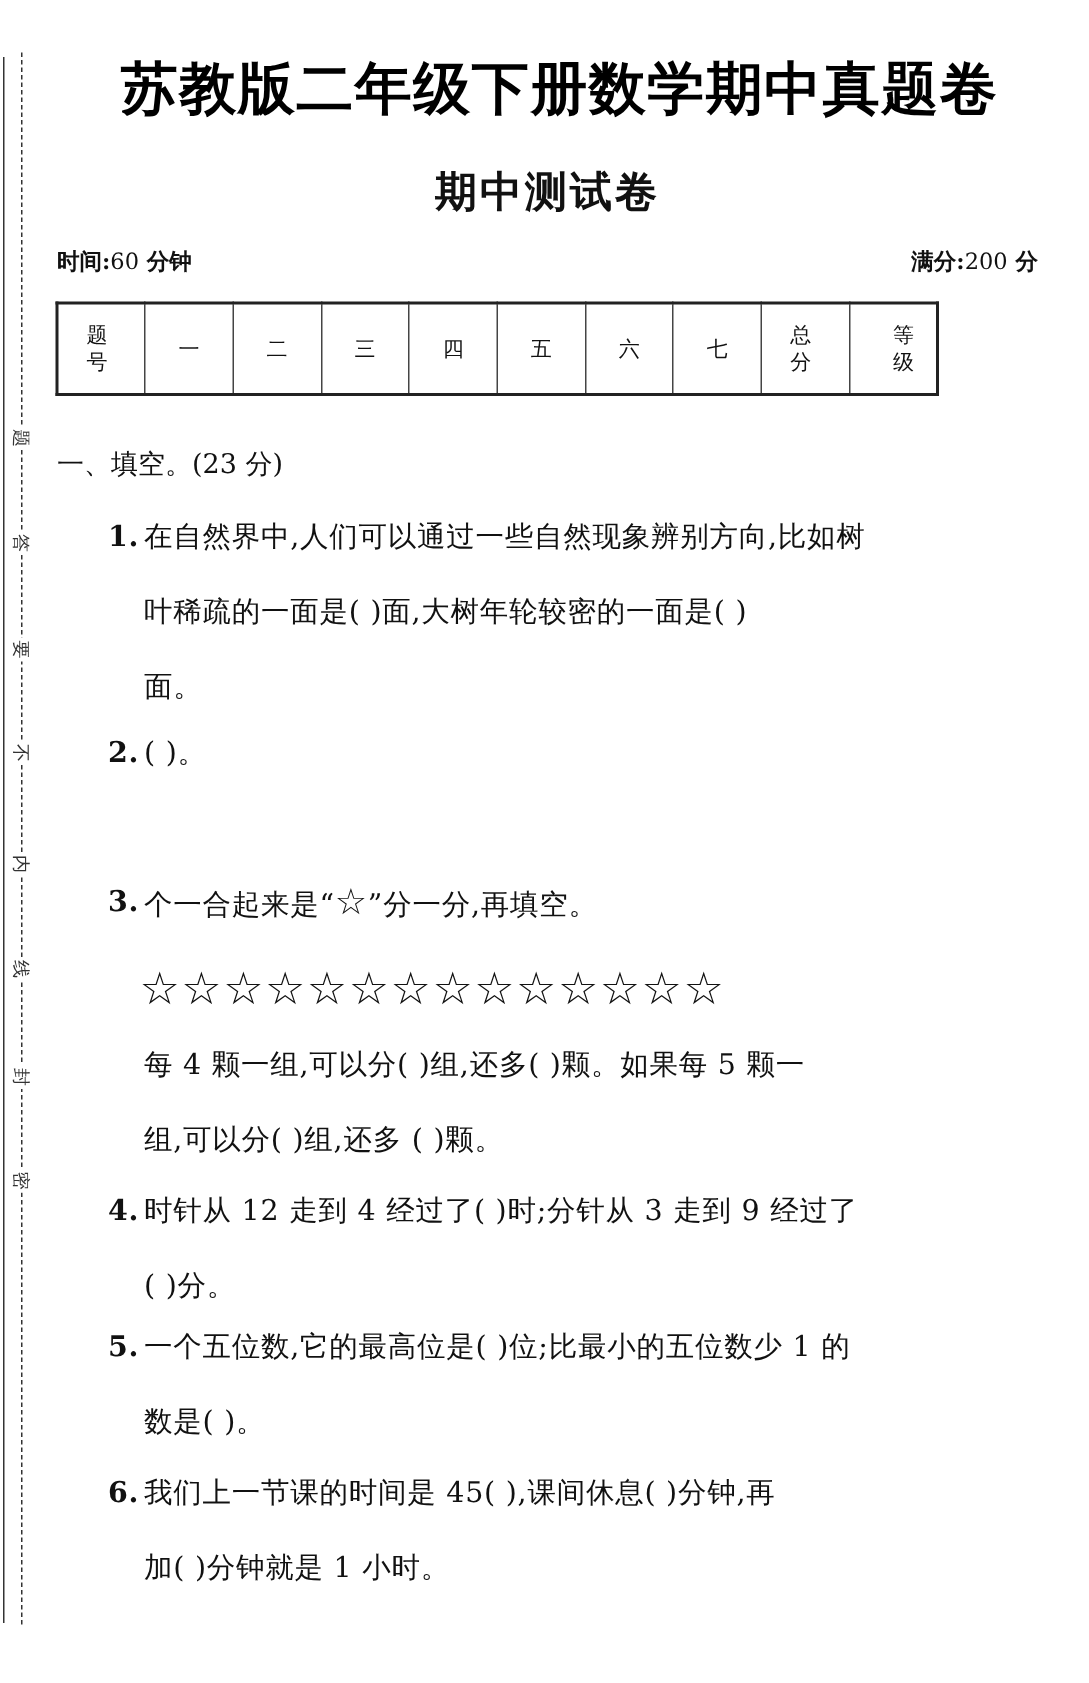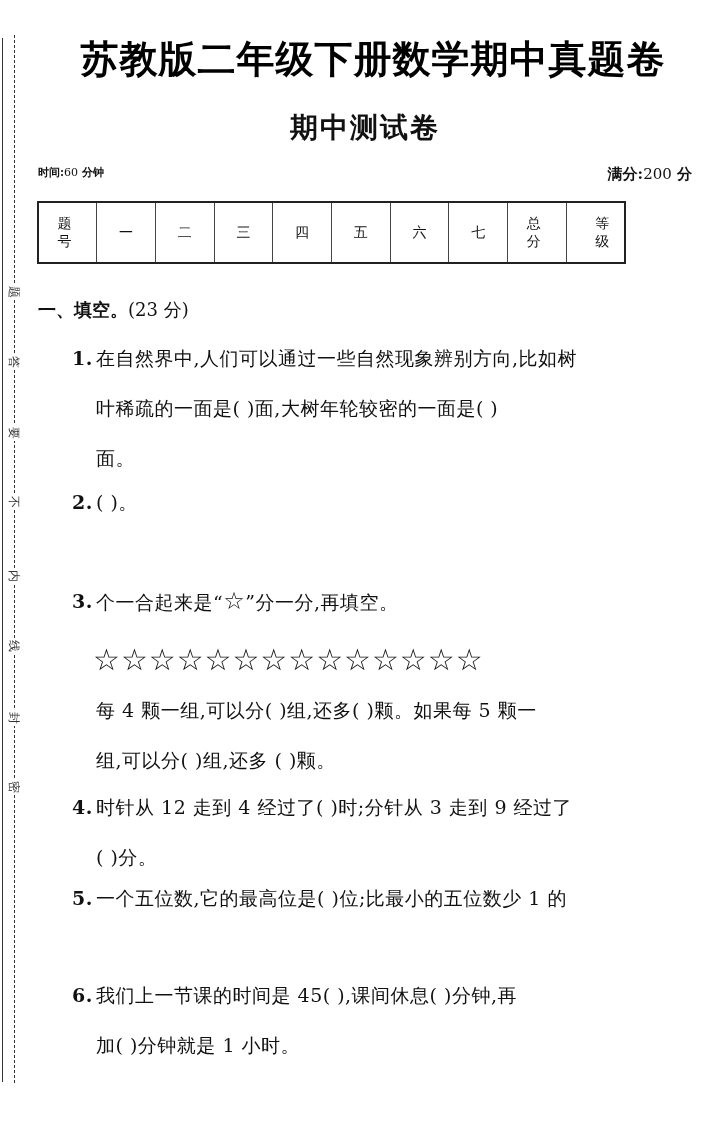--- a/index.html
+++ b/index.html
@@ -16,35 +16,35 @@
   }
   .title {
     position: absolute; left: 0; top: 36px; width: 746px; text-align: center;
     font-family: "DejaVu Sans", "Liberation Sans", sans-serif;
     font-size: 38px; font-weight: bold; letter-spacing: 1px; color: #000; line-height: 46px;
   }
   .subtitle {
     position: absolute; left: 0; top: 110px; width: 730px; text-align: center;
     font-size: 28px; font-weight: bold; letter-spacing: 2px; line-height: 36px; color: #111;
   }
-  .meta-left { position: absolute; left: 38px; top: 165px; font-size: 11px; font-weight: bold; }
+  .meta-left { position: absolute; left: 38px; top: 165px; font-size: 15px; font-weight: bold; }
   .meta-right { position: absolute; right: 34px; top: 165px; font-size: 15px; font-weight: bold; }
   .meta-left .num, .meta-right .num { font-weight: normal; }
   table.score {
     position: absolute; left: 37px; top: 201px; width: 589px; height: 63px;
     border-collapse: collapse; border: 2px solid #222; table-layout: fixed;
     font-family: "DejaVu Sans", sans-serif; font-size: 14px;
   }
   table.score td { border: 1px solid #444; text-align: center; height: 30px; padding: 0; }
   table.score td.head { letter-spacing: 14px; padding-left: 8px; }
   table.score td.head2 { letter-spacing: 6px; padding-left: 20px; }
   .section {
     position: absolute; left: 38px; top: 297px; font-size: 18px; line-height: 26px;
   }
-  .section b { font-family: "DejaVu Sans", sans-serif; font-weight: bold; text-align: right; }
+  .section b { font-family: "DejaVu Sans", sans-serif; font-weight: normal; text-align: right; }
   .q { position: absolute; left: 72px; width: 626px; font-size: 19px; line-height: 50px; letter-spacing: 0.5px; }
   .q .label { font-weight: bold; position: absolute; left: 0; top: 0; }
   .q .line { display: block; padding-left: 24px; white-space: nowrap; }
   .star-row { position: absolute; left: 93px; top: 640px; font-size: 30px; letter-spacing: 1px; line-height: 40px; color: #111; font-family: "DejaVu Sans", sans-serif; }
   .inline-star { font-family: "DejaVu Sans", sans-serif; font-size: 24px; }
 </style>
 </head>
 <body>
 
 <div class="margin-solid"></div>
@@ -115,19 +115,20 @@
 
 <div class="q" style="top:782px;">
   <span class="label">4.</span>
   <span class="line">时针从 12 走到 4 经过了(      )时;分针从 3 走到 9 经过了</span>
   <span class="line">(      )分。</span>
 </div>
 
 <div class="q" style="top:873px;">
   <span class="label">5.</span>
   <span class="line">一个五位数,它的最高位是(      )位;比最小的五位数少 1 的</span>
+  <span class="line">数是(      )。</span>
 </div>
 
 <div class="q" style="top:970px;">
   <span class="label">6.</span>
   <span class="line">我们上一节课的时间是 45(      ),课间休息(      )分钟,再</span>
   <span class="line">加(      )分钟就是 1 小时。</span>
 </div>
 
 </body></html>

